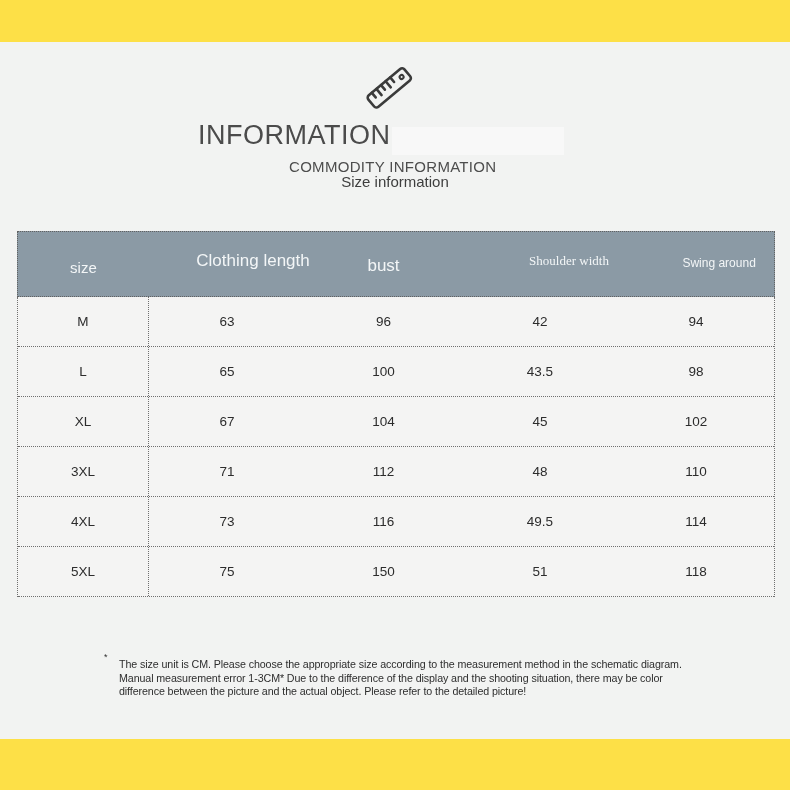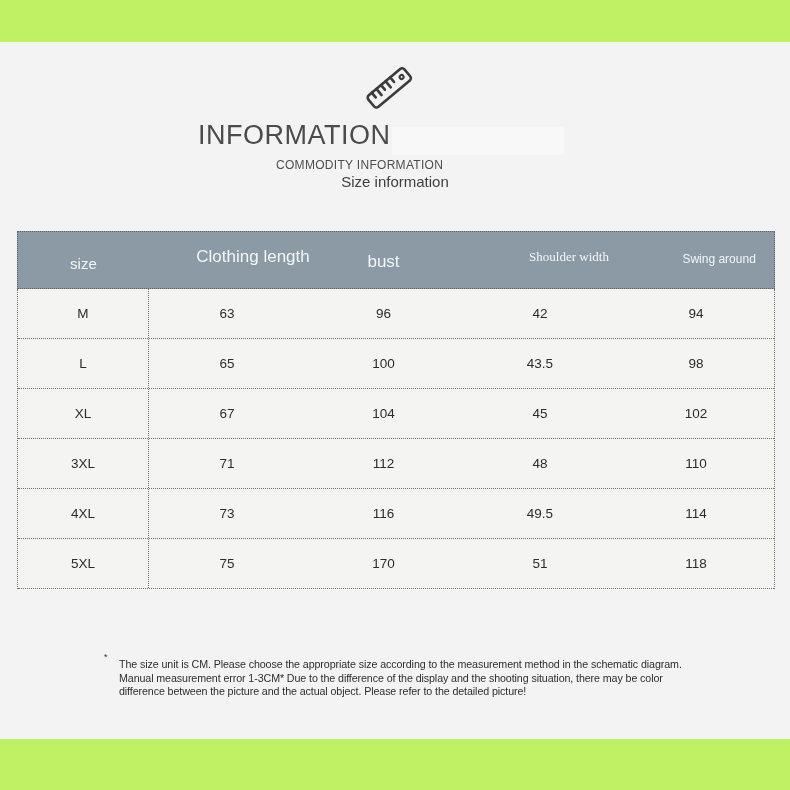--- a/index.html
+++ b/index.html
@@ -1,36 +1,36 @@
 <!DOCTYPE html>
 <html><head>
 <meta charset="utf-8">
 <style>
   * { margin:0; padding:0; box-sizing:border-box; }
   body { width:790px; height:790px; background:#ffffff; overflow:hidden;
          font-family:"Liberation Sans","DejaVu Sans",sans-serif; }
-  .canvas { position:relative; width:790px; height:790px; background:#bef264; }
+  .canvas { position:relative; width:790px; height:790px; background:#fde047; }
 
   .gray-panel { position:absolute; left:0; top:42px; width:790px; height:697px;
                 background:#f2f3f2; }
 
   .watermark-band { position:absolute; left:392px; top:127px; width:172px; height:28px;
                     background:rgba(255,255,255,0.45); }
 
   .ruler-wrap { position:absolute; left:360px; top:58px; width:60px; height:60px; }
 
   .main-title { position:absolute; left:198px; top:120px; font-size:27px;
                 letter-spacing:0.5px; color:#4b4b4b; white-space:nowrap; }
-  .sub-title  { position:absolute; left:276px; top:158px; font-size:12px;
+  .sub-title  { position:absolute; left:289px; top:158px; font-size:15px;
                 letter-spacing:0.3px; color:#4d4d4d; white-space:nowrap; }
   .section-title { position:absolute; left:0; top:173px; width:790px; text-align:center;
                    font-size:15px; color:#3e3e3e; }
 
   .size-table { position:absolute; left:17px; top:231px; width:758px; }
-  .thead { display:flex; height:58px; background:#8b9aa5; align-items:center;
+  .thead { display:flex; height:66px; background:#8b9aa5; align-items:center;
            border:1px dotted #616161; color:#f3f6f7; }
   .hcell { text-align:center; }
   .c0 { width:17.3%; } .c1 { width:20.7%; } .c2 { width:20.7%; }
   .c3 { width:20.7%; } .c4 { flex:1; }
   .thead .c0 { font-size:15px; transform:translateY(3px); }
   .thead .c1 { font-size:17px; transform:translate(26px,-3px); }
   .thead .c2 { font-size:17px; transform:translateY(2px); }
   .thead .c3 { font-size:13px; transform:translate(29px,-3px);font-family:Liberation Serif, serif; }
   .thead .c4 { font-size:12px; transform:translate(23px,-1px); }
 
@@ -113,21 +113,21 @@
         <div class="trow">
           <div class="tcell c0">4XL</div>
           <div class="tcell c1">73</div>
           <div class="tcell c2">116</div>
           <div class="tcell c3">49.5</div>
           <div class="tcell c4">114</div>
         </div>
         <div class="trow">
           <div class="tcell c0">5XL</div>
           <div class="tcell c1">75</div>
-          <div class="tcell c2">170</div>
+          <div class="tcell c2">150</div>
           <div class="tcell c3">51</div>
           <div class="tcell c4">118</div>
         </div>
       </div>
   </div>
 
   <span class="footnote-mark">*</span>
   <div class="footnote">
     <div>The size unit is CM. Please choose the appropriate size according to the measurement method in the schematic diagram.</div>
     <div>Manual measurement error 1-3CM* Due to the difference of the display and the shooting situation, there may be color</div>

